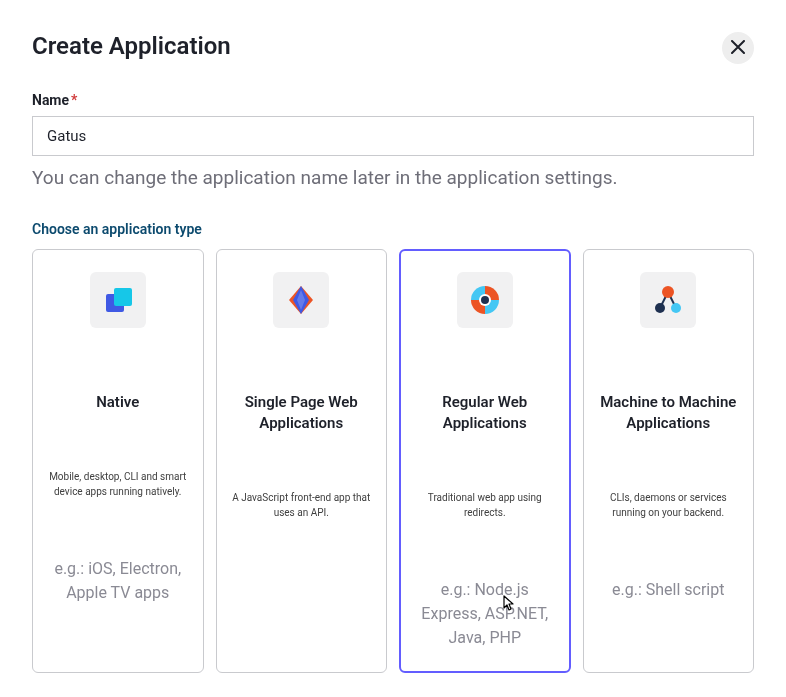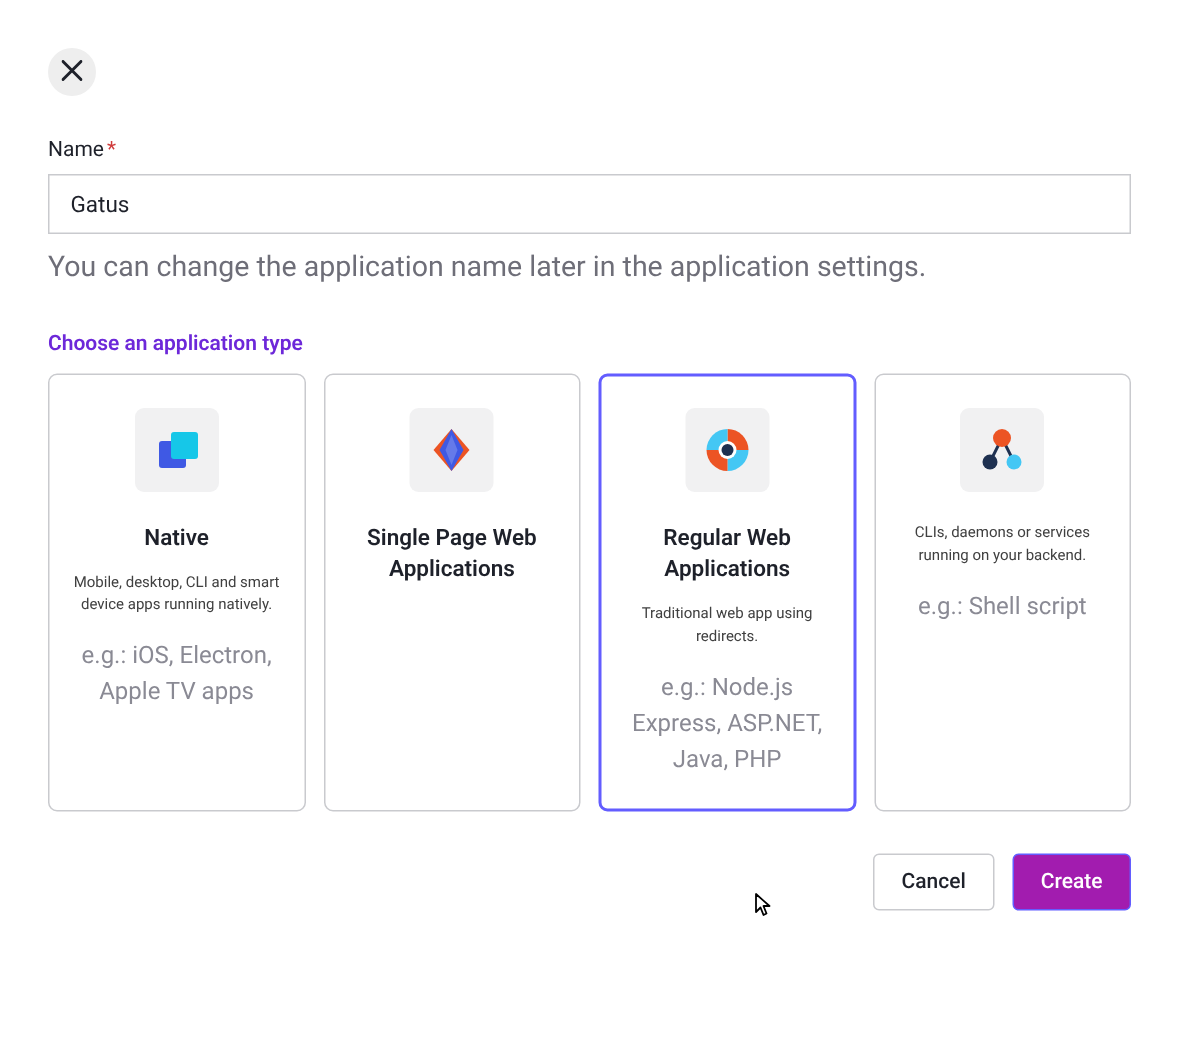--- a/index.html
+++ b/index.html
@@ -35,21 +35,21 @@
       display: flex;
       align-items: center;
       justify-content: center;
       cursor: pointer;
       font-size: 18px;
       color: #1e212a;
       line-height: 1;
     }
     .field-label {
       font-size: 14px;
-      font-weight: 400;
+      font-weight: 700;
       color: #1e212a;
       margin-bottom: 8px;
       display: block;
     }
     .required {
       color: #d03b3b;
       margin-left: 2px;
     }
     .text-input {
       width: 100%;
@@ -61,40 +61,41 @@
       font-family: inherit;
     }
     .hint {
       font-size: 19px;
       color: #6e6e78;
       margin-top: 10px;
     }
     .section-label {
       font-size: 14px;
       font-weight: 600;
-      color: #6d28d9;
+      color: #0c4a6e;
       margin-top: 32px;
       margin-bottom: 12px;
       display: block;
     }
     .cards {
       display: grid;
       grid-template-columns: repeat(4, 1fr);
       gap: 12px;
     }
     .card {
       border: 1px solid #c9cace;
       border-radius: 6px;
       padding: 22px 14px;
       text-align: center;
       cursor: pointer;
       background: #fff;
       display: flex;
       flex-direction: column;
       align-items: center;
+      gap: 44px;
     }
     .card.selected {
       border: 2px solid #635dff;
       padding: 21px 13px;
     }
     .icon-wrap {
       width: 56px;
       height: 56px;
       background: #f1f1f2;
       border-radius: 6px;
@@ -152,20 +153,21 @@
       top: 595px;
       pointer-events: none;
     }
   </style>
 </head>
 <body>
 
 
 
 <div class="header">
+  <h1 class="title">Create Application</h1>
   <button class="close-btn">
     <span>
       <svg width="14" height="14" viewBox="0 0 14 14">
           <path d="M1 1 L13 13 M13 1 L1 13" stroke="#1e212a" stroke-width="2" fill="none" stroke-linecap="round"></path>
         </svg>
     </span>
   </button>
 </div>
 
 <label class="field-label">
@@ -191,20 +193,21 @@
 
   <div class="card">
     <div class="icon-wrap">
       <svg width="36" height="36" viewBox="0 0 36 36">
         <polygon points="18,4 30,18 18,32 6,18" fill="#ec5424"></polygon>
         <polygon points="18,4 26,18 18,32 10,18" fill="#3f59e4"></polygon>
         <polygon points="18,8 22,18 18,28 14,18" fill="#ffffff" opacity="0.2"></polygon>
       </svg>
     </div>
     <div class="card-title">Single Page Web Applications</div>
+    <div class="card-desc">A JavaScript front-end app that uses an API.</div>
   </div>
 
   <div class="card selected">
     <div class="icon-wrap">
       <svg width="36" height="36" viewBox="0 0 36 36">
         <circle cx="18" cy="18" r="14" fill="none"></circle>
         <path d="M18 4 A14 14 0 0 1 32 18 L18 18 Z" fill="#ec5424"></path>
         <path d="M32 18 A14 14 0 0 1 18 32 L18 18 Z" fill="#44c7f4"></path>
         <path d="M18 32 A14 14 0 0 1 4 18 L18 18 Z" fill="#ec5424"></path>
         <path d="M4 18 A14 14 0 0 1 18 4 L18 18 Z" fill="#44c7f4"></path>
@@ -220,20 +223,21 @@
   <div class="card">
     <div class="icon-wrap">
       <svg width="36" height="36" viewBox="0 0 36 36">
         <line x1="18" y1="10" x2="10" y2="26" stroke="#1e3050" stroke-width="2"></line>
         <line x1="18" y1="10" x2="26" y2="26" stroke="#1e3050" stroke-width="2"></line>
         <circle cx="18" cy="10" r="6" fill="#ec5424"></circle>
         <circle cx="10" cy="26" r="5" fill="#1e3050"></circle>
         <circle cx="26" cy="26" r="5" fill="#44c7f4"></circle>
       </svg>
     </div>
+    <div class="card-title">Machine to Machine Applications</div>
     <div class="card-desc">CLIs, daemons or services running on your backend.</div>
     <div class="card-eg">e.g.: Shell script</div>
   </div>
 </div>
 
 <div class="footer">
   <button class="btn btn-secondary">Cancel</button>
   <button class="btn btn-primary">Create</button>
 </div>
 

